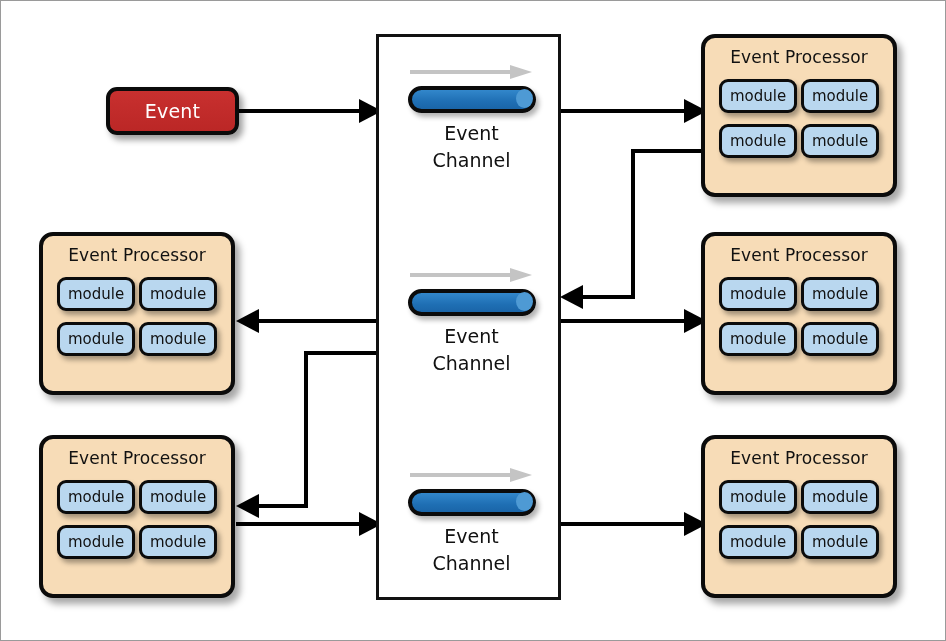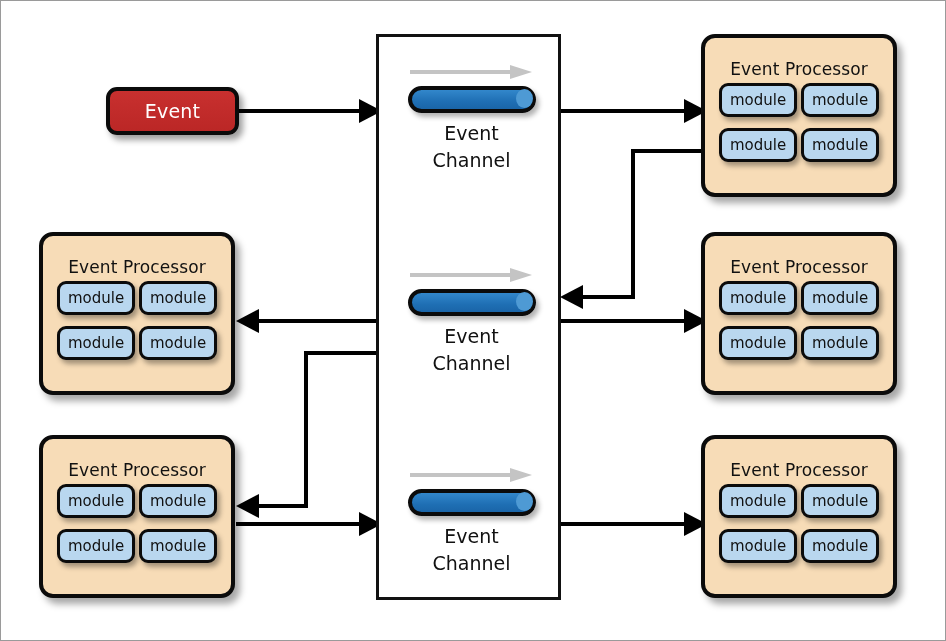--- a/index.html
+++ b/index.html
@@ -108,27 +108,27 @@
     background: #f7dcb7;
     border: 4px solid #0b0b0b;
     border-radius: 14px;
     box-sizing: border-box;
     box-shadow: 5px 6px 7px rgba(0,0,0,0.35);
     display: flex;
     flex-direction: column;
     align-items: center;
   }
   .processor-title {
-    margin-top: 21px;
+    margin-top: 9px;
     font-size: 17px;
     color: #111111;
     letter-spacing: 0.1px;
   }
   .module-grid {
-    margin-top: 4px;
+    margin-top: 12px;
     display: grid;
     grid-template-columns: repeat(2, 78px);
     grid-template-rows: repeat(2, 34px);
     gap: 11px 4px;
   }
   .module {
     background: #b9d7ef;
     border: 3px solid #0b0b0b;
     border-radius: 9px;
     box-sizing: border-box;

